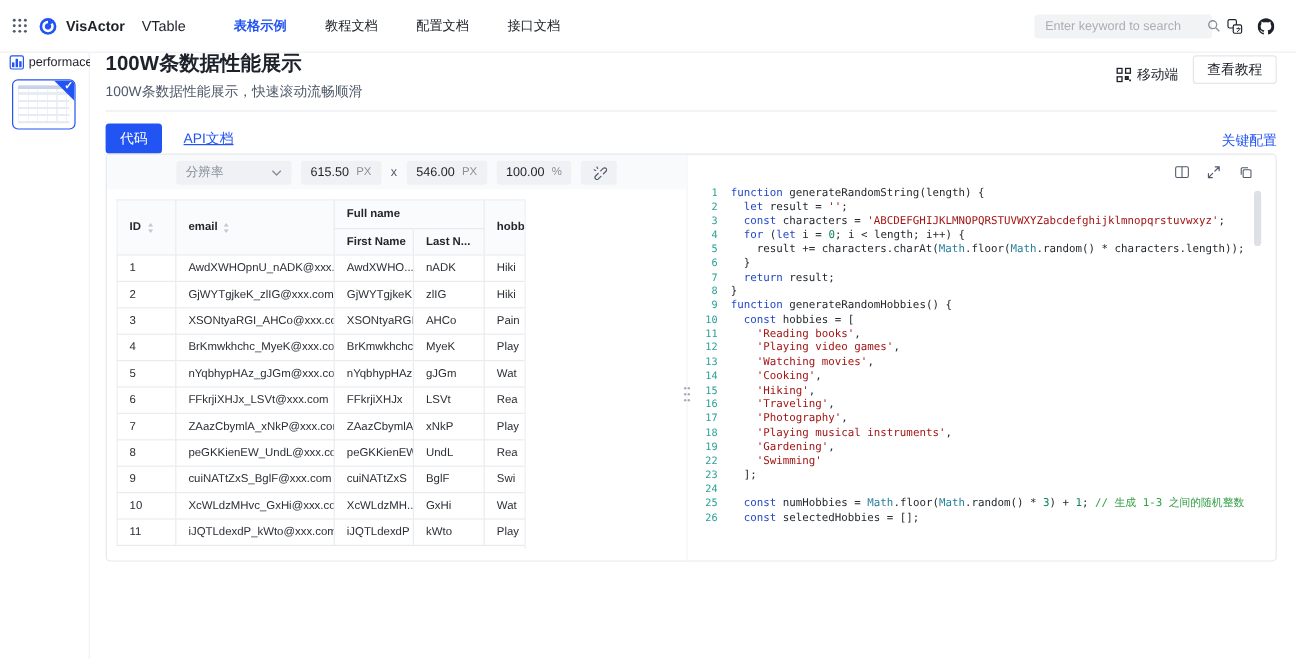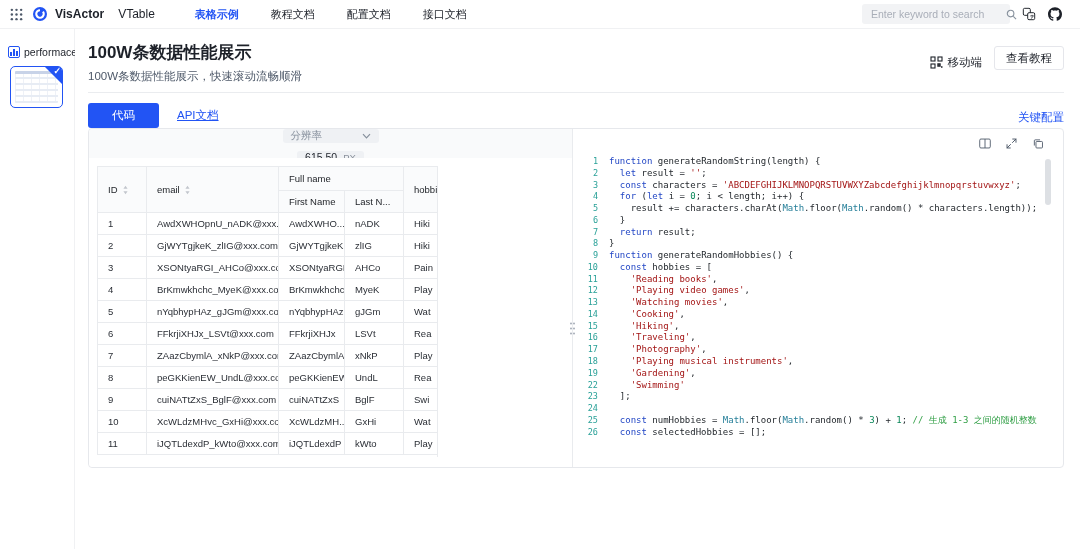--- a/index.html
+++ b/index.html
@@ -6,21 +6,21 @@
   html,body { width:1080px; height:549px; }
   body {
     position:relative; overflow:hidden; background:#fff;
     font-family:"Liberation Sans", sans-serif; color:#1d2129;
     --accent:#2254f4; --kw:#2347c5; --str:#a31515; --bi:#267f99;
     --num:#098658; --cmt:#2f9e44; --lnc:#2aa198;
   }
   svg { display:block; }
 
   
-  .topbar { position:absolute; top:0; left:0; right:0; height:29px; background:#fff;
+  .topbar { position:absolute; top:0; left:0; right:0; height:44px; background:#fff;
     border-bottom:1px solid #f0f1f3; display:flex; align-items:center; padding:0 18px 0 10px; z-index:9; }
   .waffle { flex:0 0 auto; }
   .logo { margin-left:9px; }
   .brand { margin-left:7px; font-size:12px; font-weight:bold; }
   .product { margin-left:14px; font-size:12px; }
   .topnav { display:flex; gap:32px; margin-left:40px; }
   .nav-link { font-size:11px; color:#1d2129; cursor:pointer; }
   .nav-link.active { color:var(--accent); font-weight:bold; }
   .search-box { margin-left:auto; width:148px; height:20px; background:#f2f3f5; border-radius:3px;
     display:flex; align-items:center; padding:0 7px 0 9px; }
@@ -51,50 +51,50 @@
   
   .main { position:absolute; top:28px; left:75px; right:0; bottom:0; background:#fff; }
   .page-title { position:absolute; left:13px; top:13px; font-size:17px; font-weight:bold; color:#1d2129; }
   .head-actions { position:absolute; top:18px; right:16px; display:flex; align-items:flex-end; gap:12px; }
   .mobile-btn { display:flex; align-items:center; gap:5px; cursor:pointer; font-size:11.5px; color:#1d2129; }
   .tutorial-btn { height:24px; padding:0 11px; border:1px solid #e5e6eb; border-radius:3px; background:#fff;
     font-size:11.5px; color:#1d2129; display:flex; align-items:center; cursor:pointer; }
   .subtitle { position:absolute; left:13px; top:41px; font-size:11.5px; color:#4e5969; }
   .head-divider { position:absolute; left:13px; right:16px; top:64px; height:1px; background:#eaecef; }
   .tabs { position:absolute; left:13px; top:75px; display:flex; align-items:center; gap:18px; }
-  .tab-active { background:var(--accent); color:#fff; font-size:11.5px; padding:5px 24px; border-radius:3px; cursor:pointer; }
+  .tab-active { background:var(--accent); color:#fff; font-size:11.5px; padding:5px 12px; border-radius:3px; cursor:pointer; }
   .tab-inactive { color:var(--accent); font-size:11.5px; cursor:pointer;text-decoration:underline; }
   .key-config { position:absolute; right:16px; top:82px; color:var(--accent); font-size:11.5px; cursor:pointer; }
 
   
   .card { position:absolute; left:13px; right:16px; top:100px; height:340px; background:#fff;
     border:1px solid #e6e8ec; border-radius:4px; }
   .left-pane { position:absolute; left:0; top:0; bottom:0; width:484px; border-right:1px solid #e9ebee;
     border-radius:4px 0 0 4px; overflow:hidden; }
-  .toolbar { height:29px; background:#f9fafb; display:flex; align-items:center; gap:8px;flex-direction:column; }
+  .toolbar { height:29px; background:#f9fafb; display:flex; align-items:center; justify-content:center; gap:8px; }
   .res-select { width:96px; height:20px; background:#eff1f4; border-radius:3px; display:flex; align-items:center;
     justify-content:space-between; padding:0 8px; cursor:pointer; }
   .res-select span { font-size:10.5px; color:#868f9c; }
   .dim-pill { height:20px; background:#eff1f4; border-radius:3px; display:flex; align-items:center; gap:6px;
     padding:0 8px; cursor:text; }
   .dim-pill .val { font-size:10.5px; color:#1d2129; }
   .dim-pill .unit { font-size:9.5px; color:#8a919c; }
   .dim-x { font-size:10.5px; color:#4e5969; }
   .unlink-btn { width:30px; height:20px; background:#eff1f4; border-radius:3px; display:flex;
     align-items:center; justify-content:center; cursor:pointer; }
 
   .preview { position:absolute; left:0; right:0; top:29px; bottom:0; background:#fff; }
   .table-clip { position:absolute; left:8px; top:8px; width:341px; height:291px; overflow:hidden;
     border-right:1px solid #e9ebee; }
   table.ptable { border-collapse:collapse; width:380px; table-layout:fixed; }
   .ptable col.c-id{width:49px} .ptable col.c-email{width:132px} .ptable col.c-first{width:66px}
   .ptable col.c-last{width:59px} .ptable col.c-hob{width:74px}
   .ptable th, .ptable td { border:1px solid #e9ebee; font-size:9.5px; text-align:left;
     padding:0 4px 0 10px; white-space:nowrap; overflow:hidden; color:#2a2e35; font-weight:normal; }
-  .ptable th { background:#fafbfc; color:#23262b; font-weight:normal; }
+  .ptable th { background:#fafbfc; color:#23262b; font-weight:bold; }
   .ptable .hr1 th { height:24px; }
   .ptable .hr2 th { height:22px; }
   .ptable td { height:22px; background:#fff; }
   .th-flex { display:flex; align-items:center; gap:4px; }
 
   .right-pane { position:absolute; left:485px; right:0; top:0; bottom:0; border-radius:0 4px 4px 0; overflow:hidden; }
   .editor-actions { position:absolute; top:8px; right:18px; display:flex; gap:13px; z-index:3; }
   .editor-actions .ebtn { cursor:pointer; }
   .code { position:absolute; left:0; right:8px; top:27px; bottom:2px;
     font-family:"DejaVu Sans Mono", monospace; font-size:9px; }

